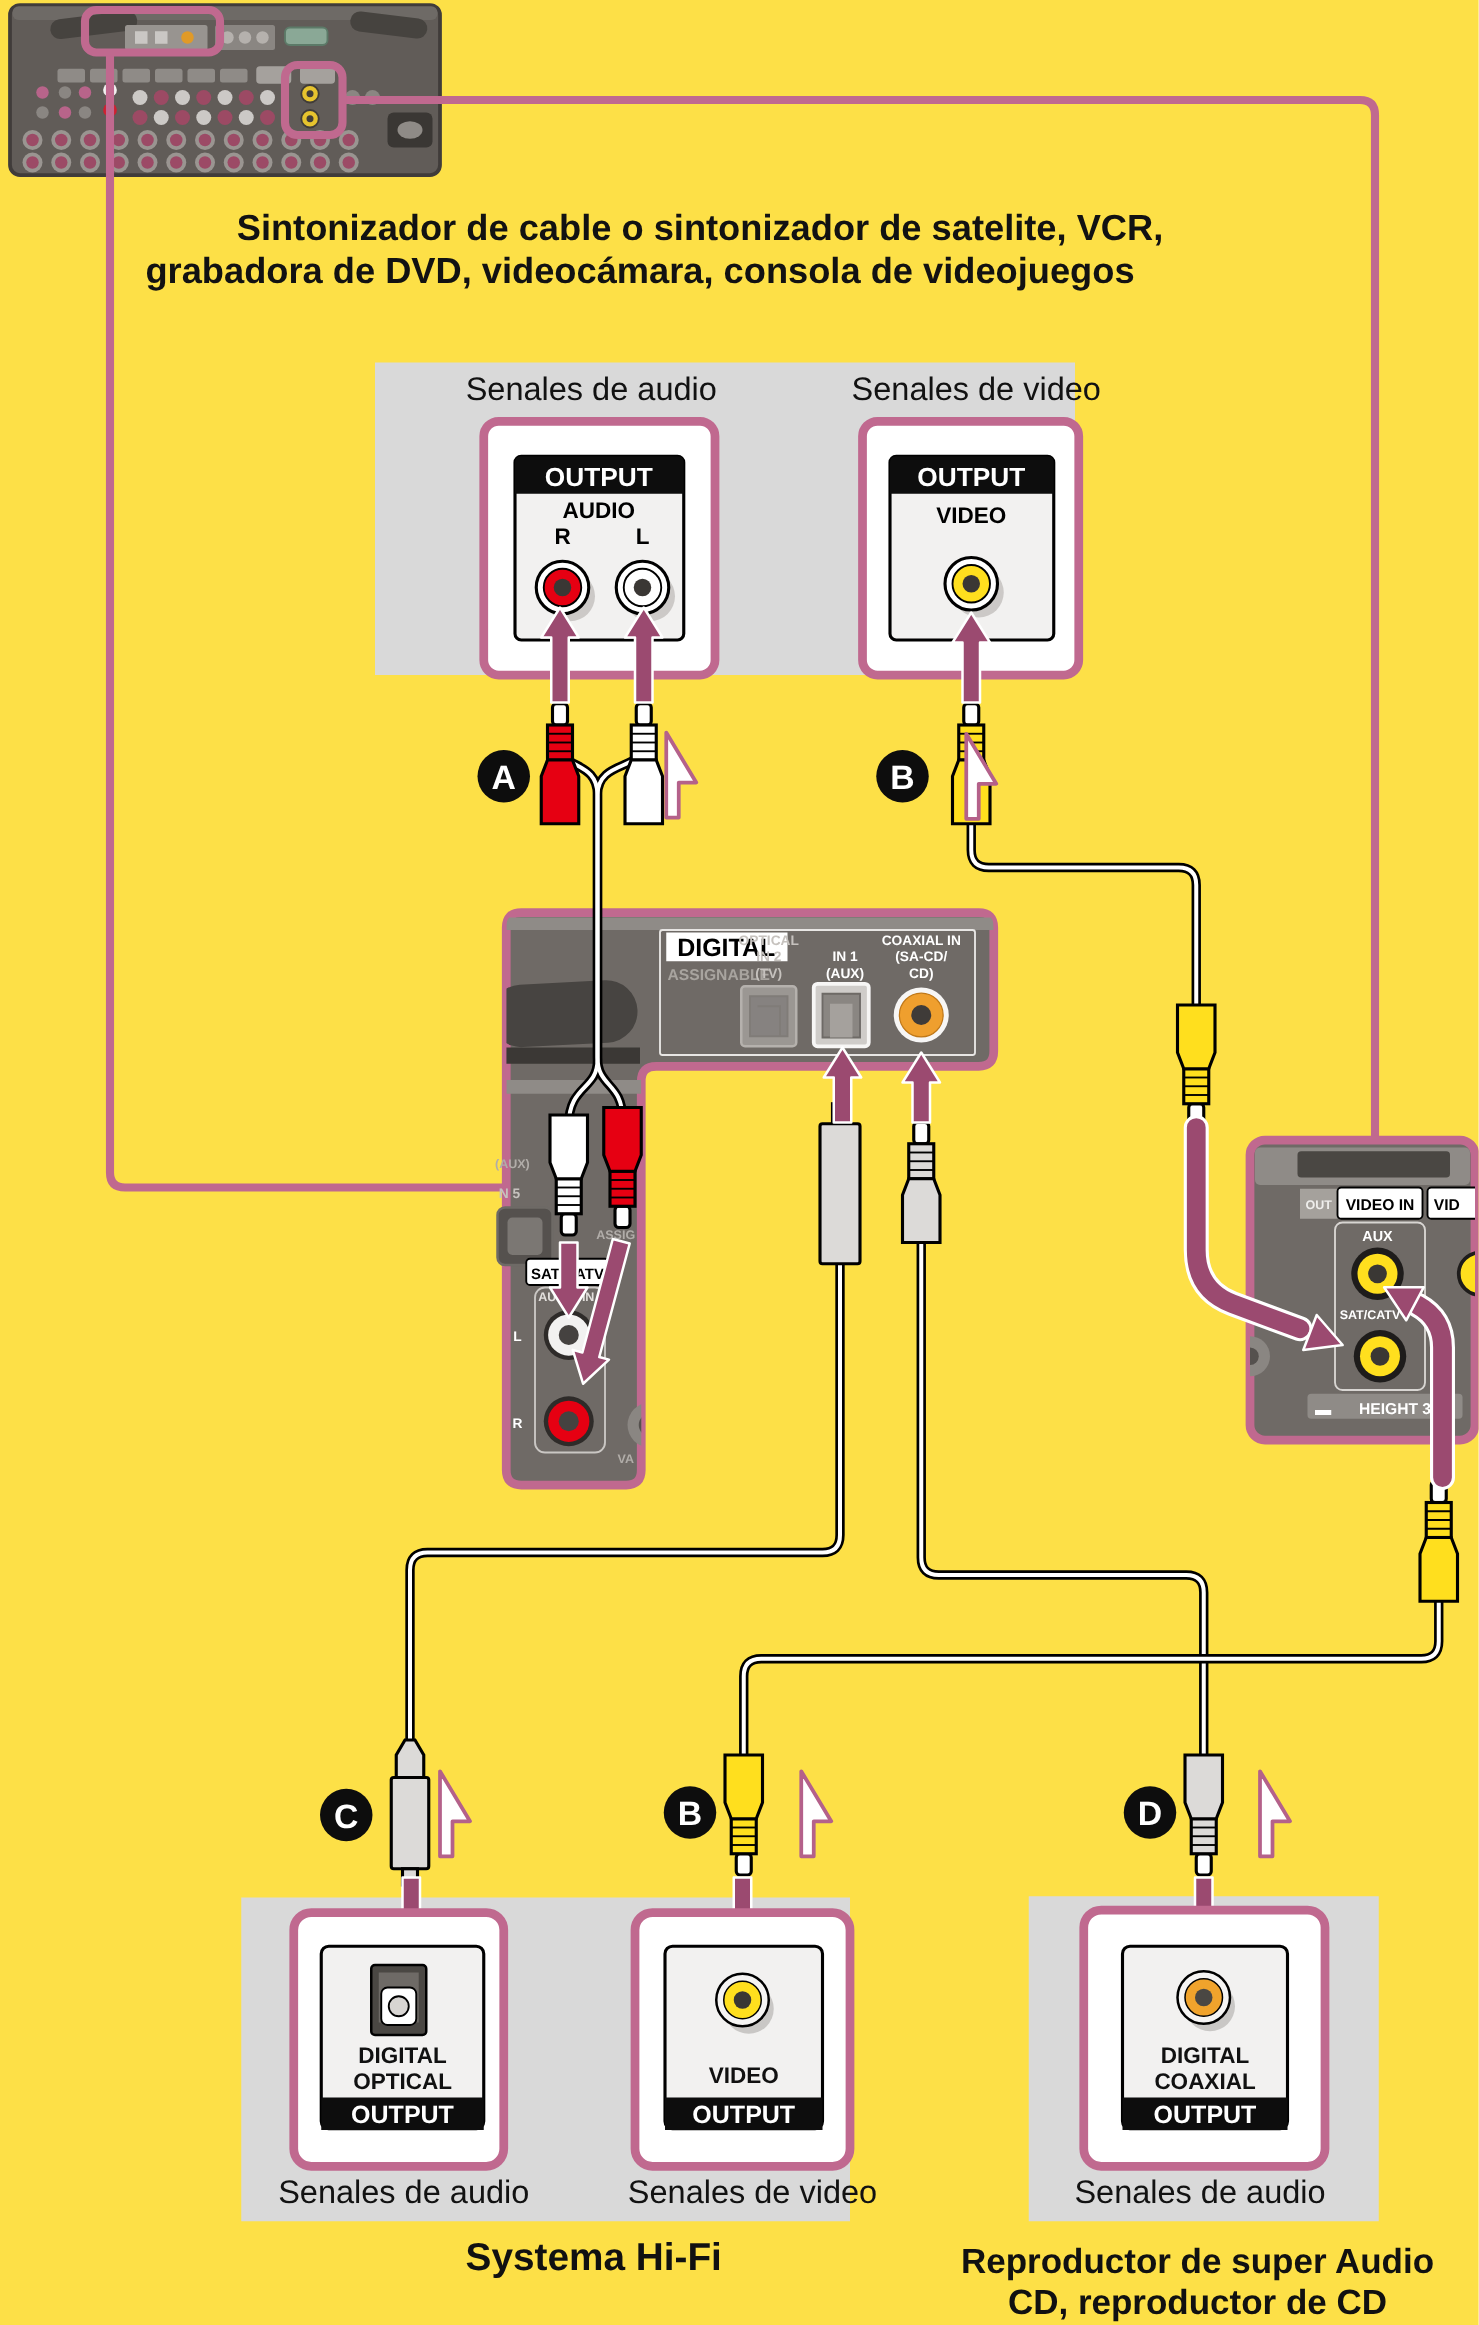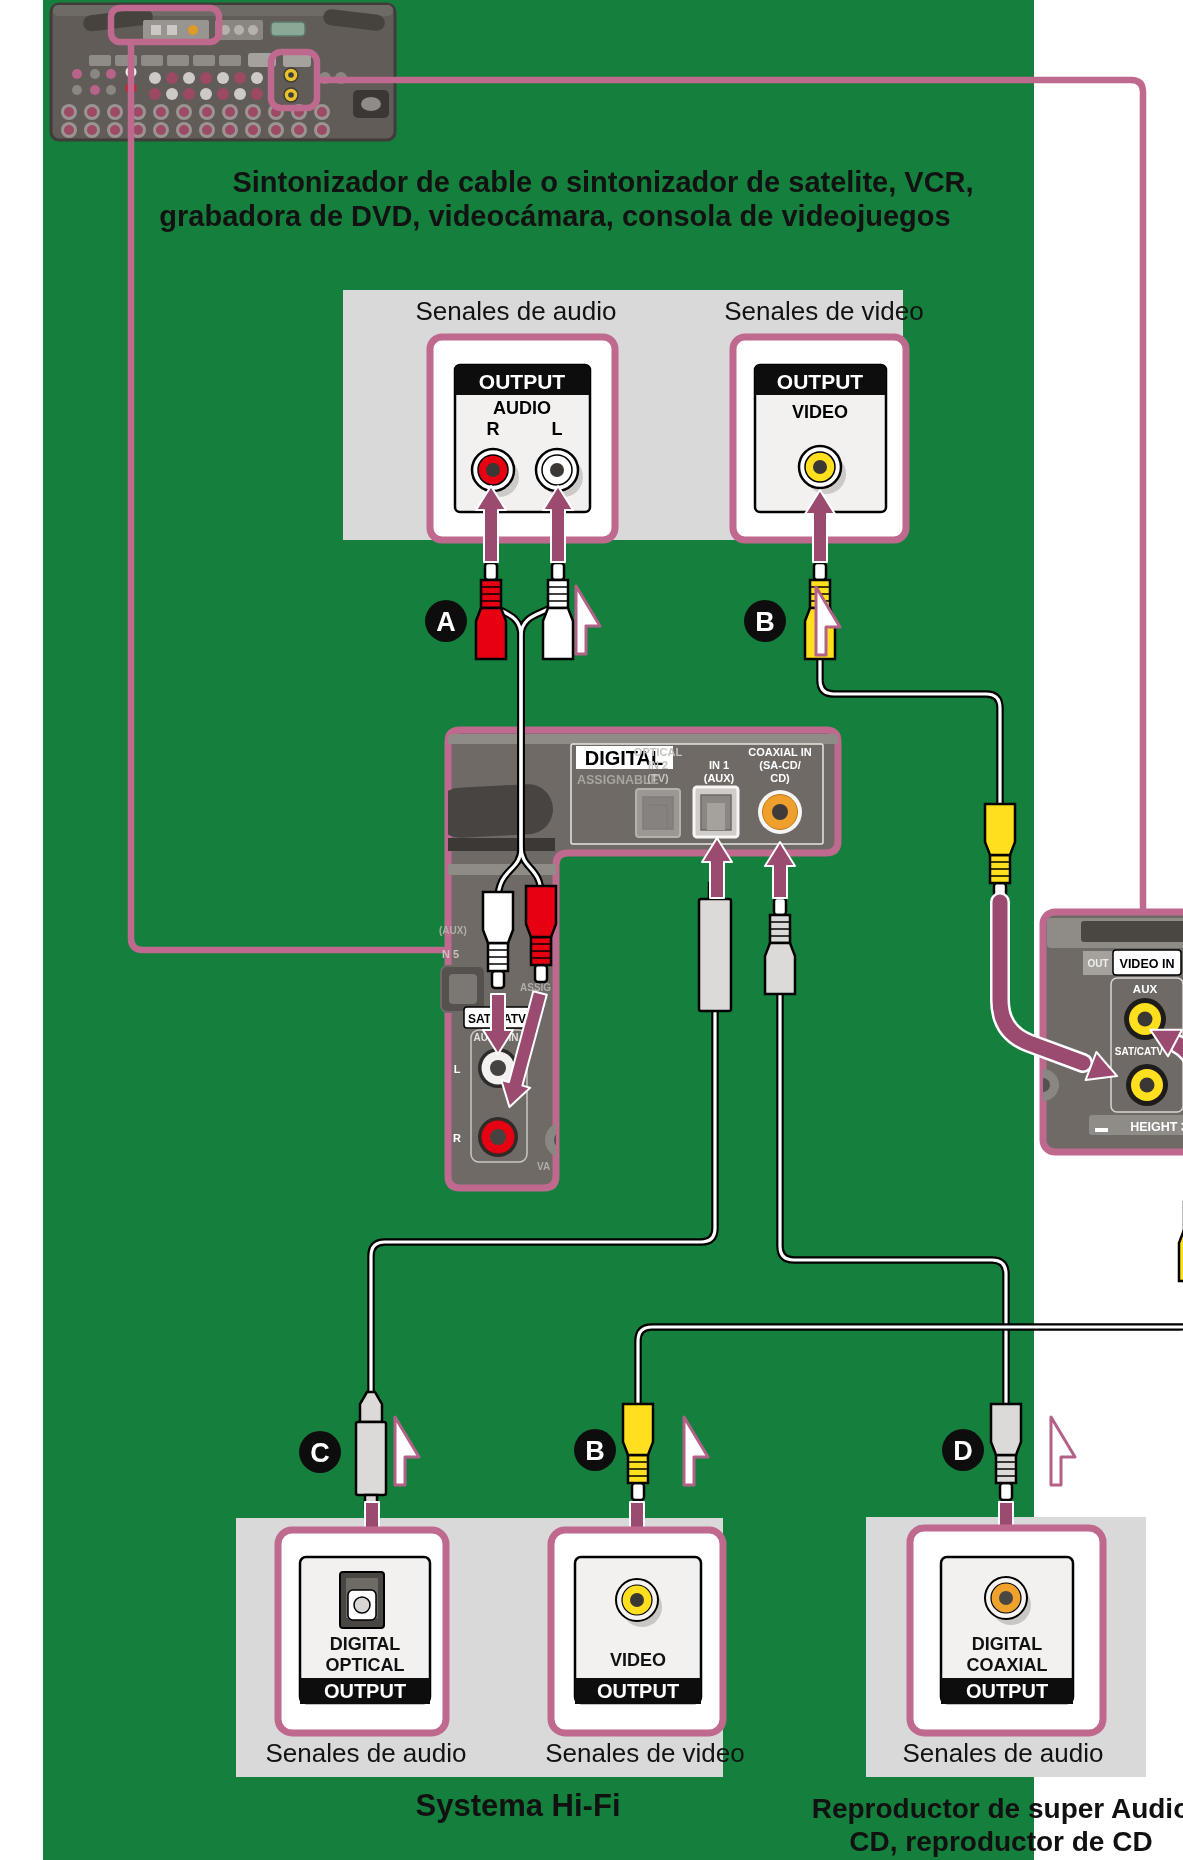--- a/index.html
+++ b/index.html
@@ -1,16 +1,16 @@
 <!DOCTYPE html>
 <html><head>
 <meta charset="utf-8">
 <style>
   html,body{margin:0;padding:0;background:#fff;}
-  .stage{width:991px;height:1860px;position:relative;background:#15803d;font-family:"Liberation Sans",sans-serif;margin-left:43px;}
+  .stage{width:1183px;height:1860px;position:relative;background:#fde047;font-family:"Liberation Sans",sans-serif;}
   svg{display:block;}
   text{font-family:"Liberation Sans",sans-serif;}
   .mid{text-anchor:middle;}
   .title-t{font-size:29px;font-weight:bold;fill:#121212;}
   .cap{font-size:26px;fill:#121212;}
   .jack-h{font-size:21px;font-weight:bold;fill:#ffffff;}
   .jack-l{font-size:18px;font-weight:bold;fill:#000000;}
   .digital-t{font-size:20px;font-weight:bold;fill:#000000;}
   .assign-t{font-size:12.5px;font-weight:bold;fill:#a8a49f;}
   .pnl-g{font-size:11px;font-weight:bold;fill:#c6c2be;}

